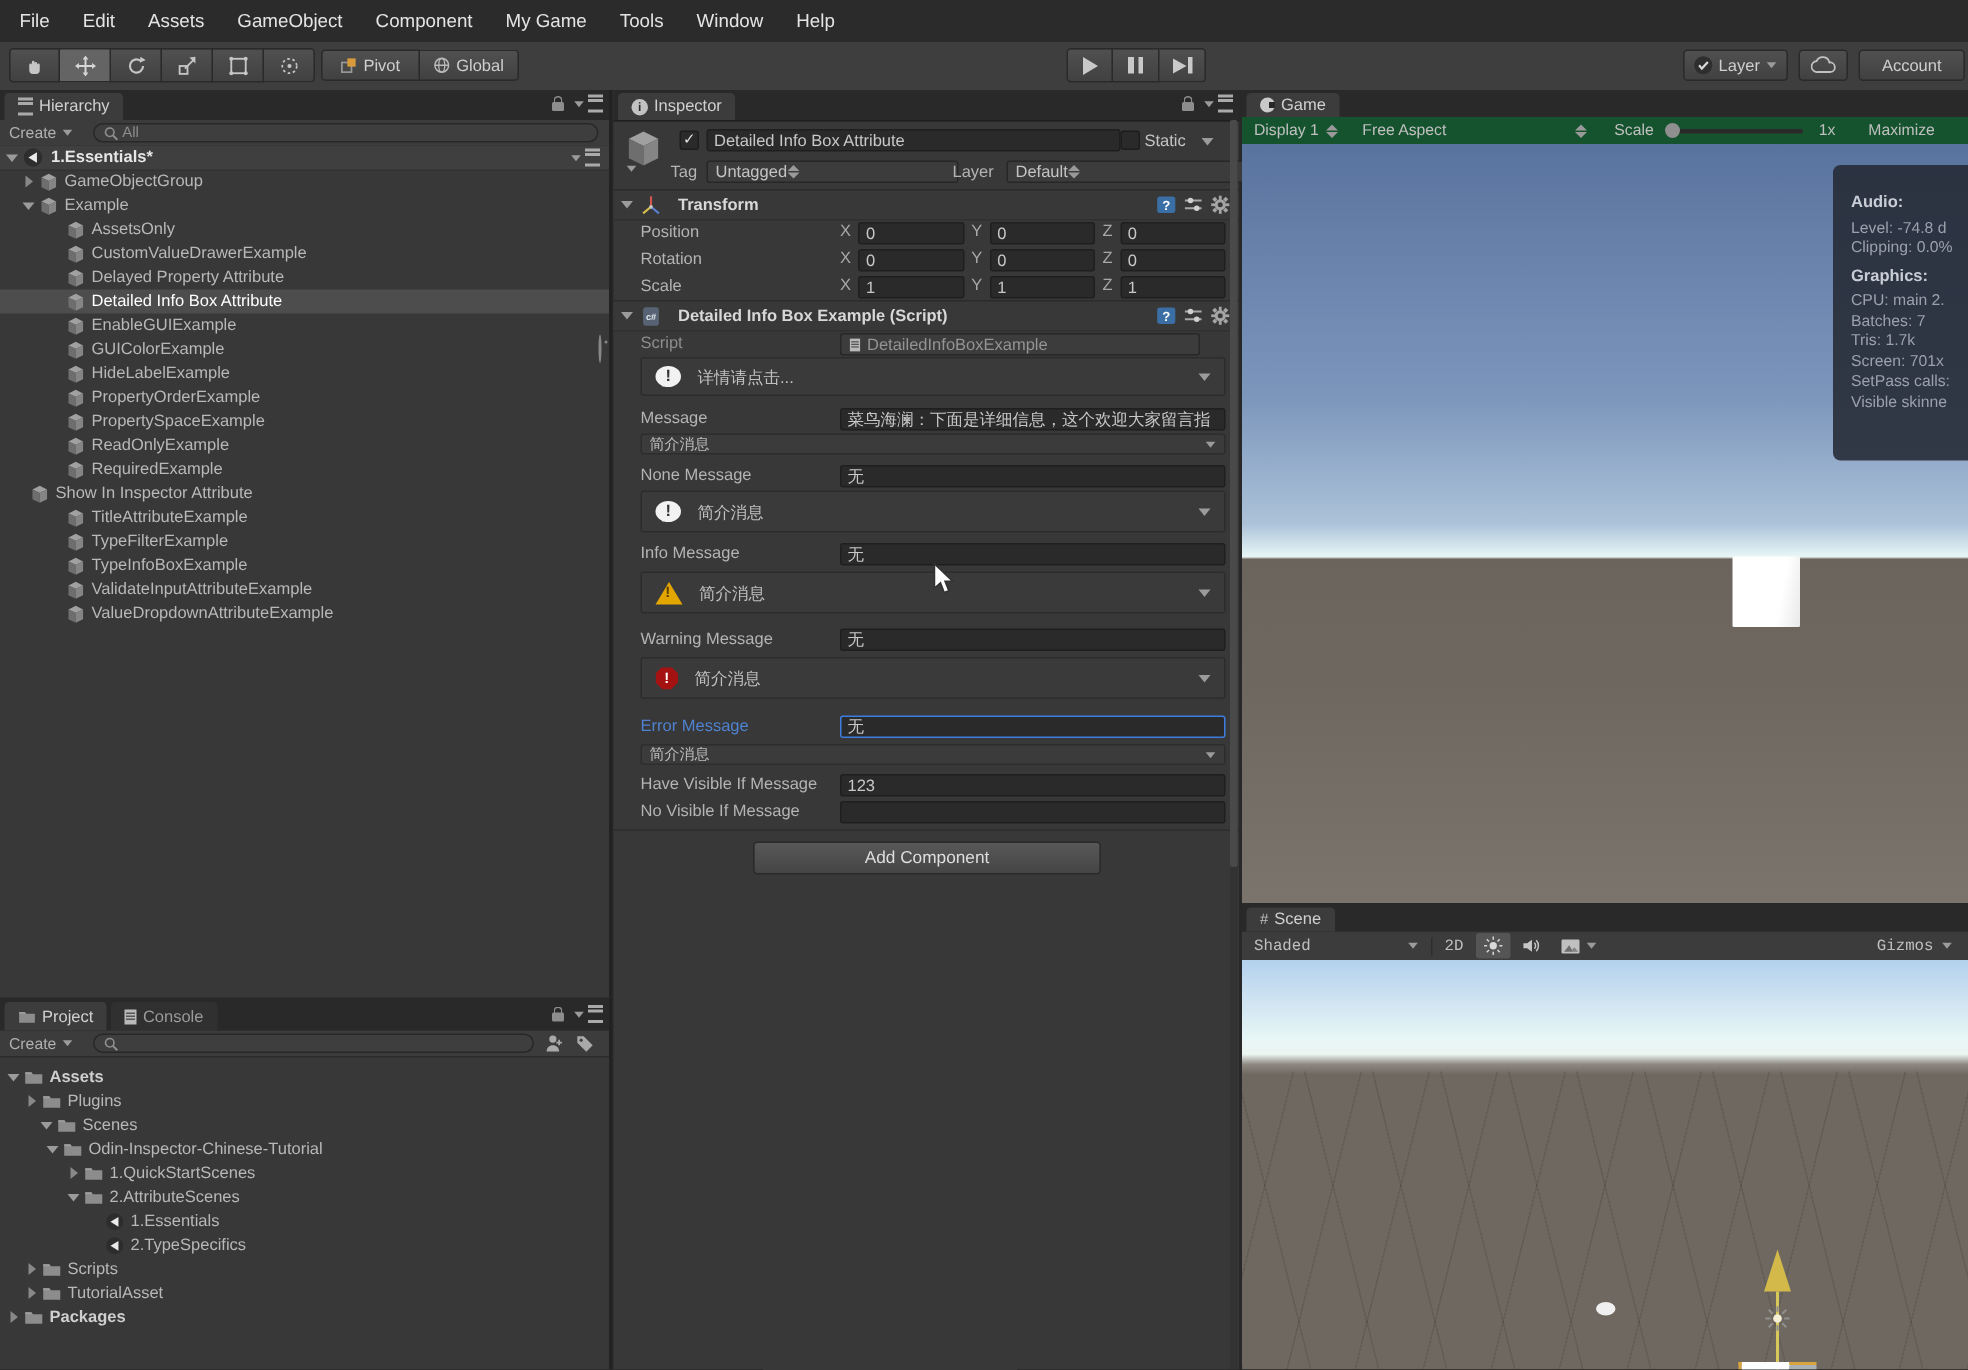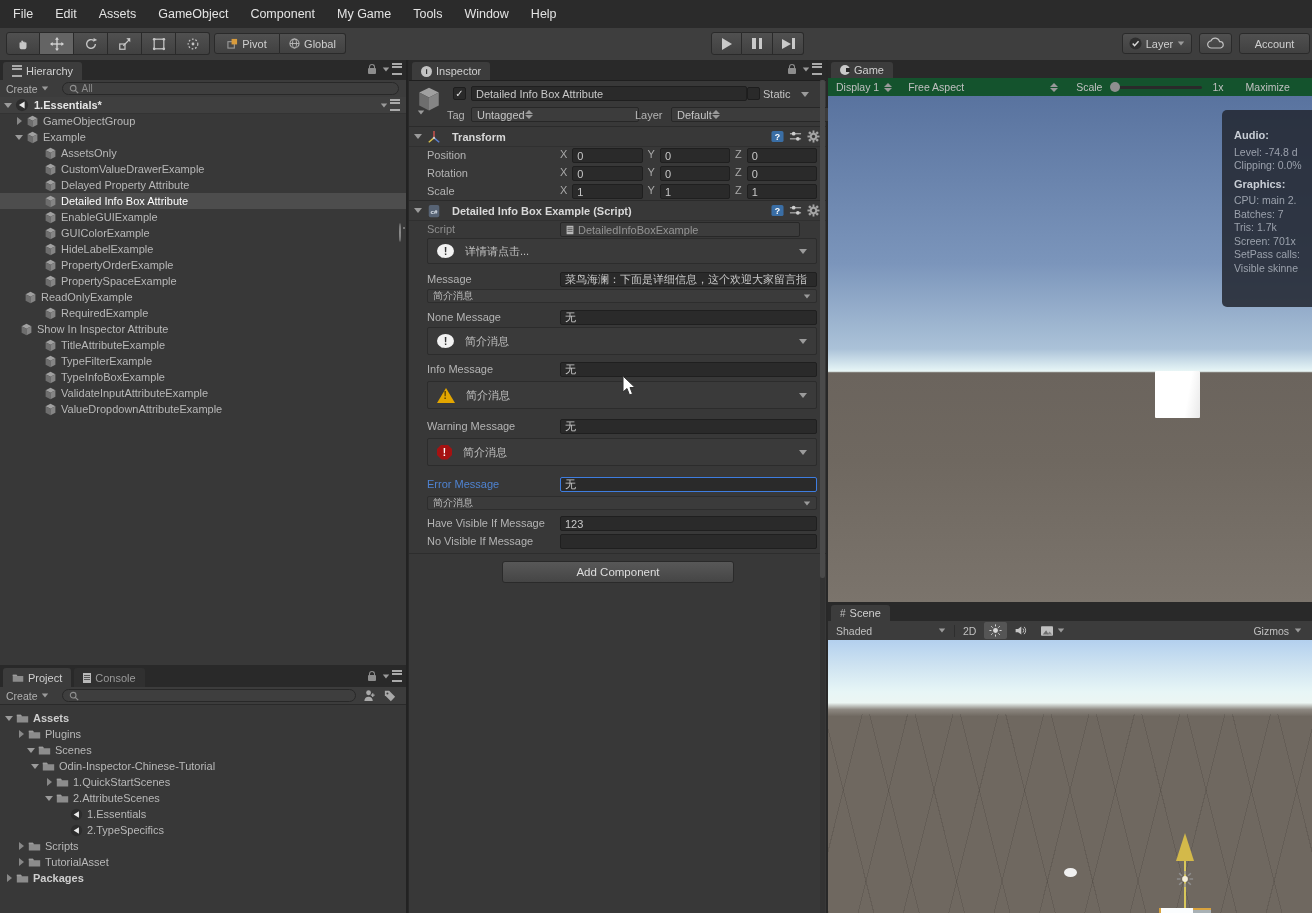--- a/index.html
+++ b/index.html
@@ -463,21 +463,21 @@
           <use href="#i-cube"></use>
         </svg>
         <span>PropertyOrderExample</span>
       </div>
     <div class="hrow" style="padding-left:44px">
         <svg width="13" height="13">
           <use href="#i-cube"></use>
         </svg>
         <span>PropertySpaceExample</span>
       </div>
-    <div class="hrow" style="padding-left:24px">
+    <div class="hrow" style="padding-left:44px">
         <svg width="13" height="13">
           <use href="#i-cube"></use>
         </svg>
         <span>ReadOnlyExample</span>
       </div>
     <div class="hrow" style="padding-left:44px">
         <svg width="13" height="13">
           <use href="#i-cube"></use>
         </svg>
         <span>RequiredExample</span>
@@ -923,21 +923,21 @@
   </div>
 </div>
 
 <div class="panel" style="left:828px;top:602px;width:484px;height:311px;overflow:hidden;">
   <div class="tabbar" style="height:19px">
     <div class="tab" style="height:16px">
       <span style="font-size:10px;color:#bdbdbd">#</span>
       <span>Scene</span>
     </div>
   </div>
-  <div class="abs" style="left:0;right:0;top:19px;height:19px;background:#3c3c3c;border-bottom:1px solid #2a2a2a;display:flex;align-items:center;font-size:10.5px;color:#c0c0c0;">
+  <div class="abs" style="left:0;right:0;top:19px;height:19px;background:#3c3c3c;border-bottom:1px solid #2a2a2a;display:flex;align-items:center;font-size:10.5px;color:#c0c0c0;font-family:Liberation Mono, monospace;">
     <span style="display:flex;align-items:center;gap:5px;padding:0 8px;flex:0 0 110px;justify-content:space-between">
       <span>Shaded</span>
         <span class="tri-d tri-sm"></span>
     </span>
     <span style="padding:0 8px;border-left:1px solid #2e2e2e">2D</span>
     <span style="padding:2px 5px;background:#555;border-radius:2px;display:flex">
       <svg width="13" height="13">
           <use href="#i-sun"></use>
         </svg>
     </span>

